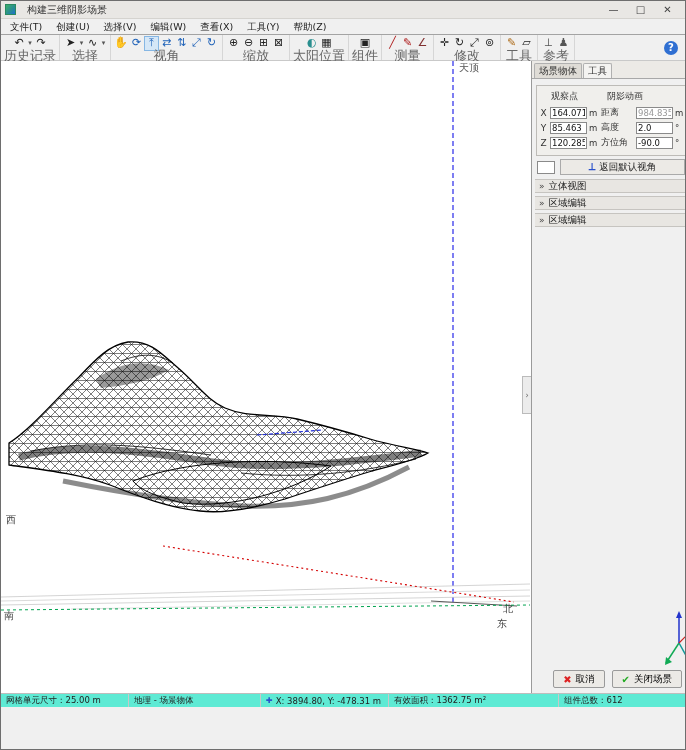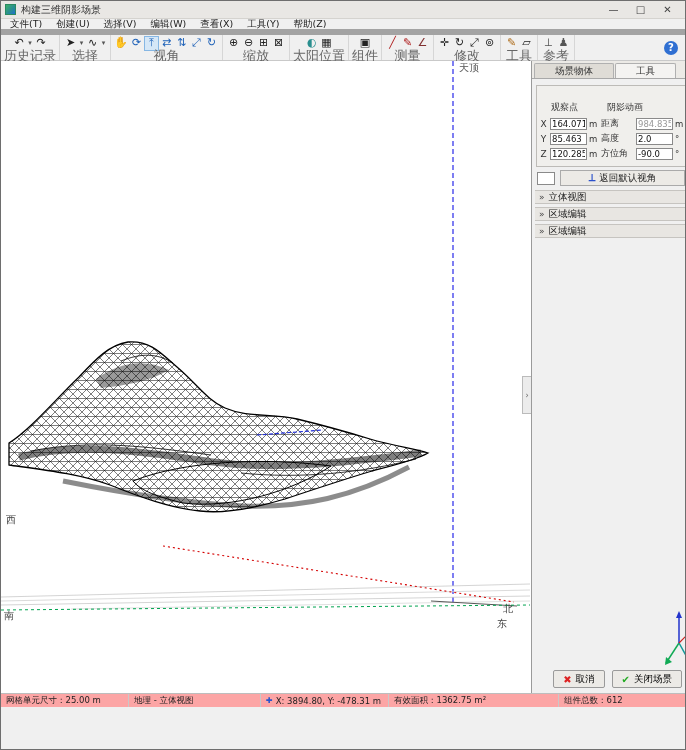--- a/index.html
+++ b/index.html
@@ -1,72 +1,72 @@
 <!DOCTYPE html>
 <html><head>
 <meta charset="utf-8">
 <style>
   *{box-sizing:border-box;margin:0;padding:0}
   html,body{background:#9a9a9a}
   body{font-family:"DejaVu Sans","Liberation Sans",sans-serif}
   #window{width:686px;height:750px;position:relative;background:#f0f0f0;border:1px solid #6e6e6e;overflow:hidden}
 
-  .titlebar{height:18px;display:flex;align-items:center;background:#e9e7e4;padding:0 4px;gap:5px;border-bottom:1px solid #d5d3cf}
+  .titlebar{height:18px;display:flex;align-items:center;background:#e9e7e4;padding:0 4px;gap:11px;border-bottom:1px solid #d5d3cf}
   .app-icon{width:11px;height:11px;background:linear-gradient(135deg,#3cb06a 0%,#2a8f8f 55%,#1f6fd0 100%);border:1px solid #2a8a60;display:inline-block}
   .title{font-size:10px;color:#333}
   .win-controls{margin-left:auto;display:flex}
   .wc{width:27px;text-align:center;font-size:10px;color:#444;line-height:17px;cursor:default}
 
-  .menubar{height:16px;display:flex;align-items:center;background:#f0f0f0;padding-left:2px;border-bottom:6px solid #a3a3a3}
+  .menubar{height:16px;display:flex;align-items:center;background:#f0f0f0;padding-left:2px;border-bottom:1px solid #a3a3a3}
   .menu-item{font-size:9.5px;color:#222;padding:0 7px;line-height:16px;cursor:default}
 
   .toolbar{height:26px;display:flex;align-items:stretch;background:#f0f0f0;border-bottom:1px solid #c9c9c9}
   .tb-group{display:flex;flex-direction:column;padding:1px 3px 0;border-right:1px solid #d6d6d6}
   .tb-icons{display:flex;align-items:center;justify-content:center;height:15px}
   .tbicon{min-width:15px;height:15px;line-height:14px;text-align:center;font-size:11px;color:#222;cursor:default}
   .tbicon.small{min-width:7px;font-size:7px;color:#555}
   .tbicon.active{background:#d5e7f7;border:1px solid #86b7e4;line-height:12px}
   .tb-label{font-size:13px;color:#666;text-align:center;line-height:10px;white-space:nowrap}
   .tb-help{margin-left:auto;align-self:center;margin-right:7px;width:14px;height:14px;border-radius:50%;background:#2f6fd2;color:#fff;font-size:10px;font-weight:bold;text-align:center;line-height:14px}
 
   .main{display:flex;height:632px}
   .canvas{width:531px;background:#fff;position:relative;border-right:1px solid #9a9a9a}
   .canvas svg{display:block}
   .splitter-btn{position:absolute;right:0;top:315px;width:9px;height:38px;background:#ececec;border:1px solid #bbb;border-right:none;font-size:8px;color:#666;display:flex;align-items:center;justify-content:center;cursor:pointer}
 
   .panel{flex:1;position:relative;background:#f0f0f0;font-size:9.5px}
   .tabs{display:flex;height:18px;padding:2px 2px 0;background:#eceae6;border-bottom:1px solid #a8a8a8}
-  .tab{padding:1px 20px 0;font-size:9.5px;color:#333;border:1px solid #b0b0b0;border-bottom:none;background:#dfdcd6;margin-right:1px;border-radius:2px 2px 0 0;cursor:default}
+  .tab{padding:1px 4px 0;font-size:9.5px;color:#333;border:1px solid #b0b0b0;border-bottom:none;background:#dfdcd6;margin-right:1px;border-radius:2px 2px 0 0;cursor:default}
   .tab.active{background:#f4f3f1}
   .panel-body{padding:3px 3px 0}
   .sec-header{display:flex;align-items:center;gap:4px;height:14px;background:#e8e6e2;border-top:1px solid #c6c4c0;border-bottom:1px solid #c6c4c0;padding:0 4px;margin-top:3px;font-size:9.5px;color:#222;cursor:default}
   .chev{font-size:9px;color:#444}
   .sec-header.expanded .chev{display:inline-block;transform:rotate(90deg)}
 
-  .observer-box{border:1px solid #bdbbb7;margin:3px 1px 2px;padding:14px 2px 4px;background:#f0efec}
+  .observer-box{border:1px solid #bdbbb7;margin:3px 1px 2px;padding:3px 2px 4px;background:#f0efec}
   .obs-headers{display:flex;font-size:9px;color:#333;margin:1px 0 3px}
   .oh1{margin-left:12px;width:56px}
   .obs-row{display:flex;align-items:center;margin:2px 0;gap:2px}
   .axis{width:9px;font-size:9px;color:#333;text-align:center}
   input.num{width:37px;height:12px;font-size:8.5px;font-family:inherit;border:1px solid #8a8a8a;padding:0 1px;background:#fff;color:#111}
   input.num.dim{color:#999}
   .unit{font-size:8.5px;color:#333;width:8px}
   .plabel{font-size:9px;color:#333;width:33px;margin-left:2px}
   .reset-row{display:flex;align-items:center;gap:5px;margin:3px 2px 4px}
   .swatch{width:18px;height:13px;background:#fff;border:1px solid #8a8a8a;cursor:pointer}
   .reset-btn{flex:1;height:16px;display:flex;align-items:center;justify-content:center;gap:4px;font-size:9.5px;background:#eceae6;border:1px solid #aaa;font-family:inherit;color:#222;cursor:pointer}
   .axes-glyph{color:#2a51cc;font-size:10px;font-weight:bold}
 
   .panel-buttons{position:absolute;left:0;right:0;bottom:5px;display:flex;justify-content:flex-end;gap:7px;padding-right:8px}
   .pbtn{height:18px;display:flex;align-items:center;justify-content:center;gap:4px;font-size:9.5px;background:#eceae6;border:1px solid #9a9a9a;border-radius:2px;font-family:inherit;padding:0 9px;cursor:pointer}
   .x-icon{color:#d22;font-size:10px}
   .check-icon{color:#2a2;font-size:10px}
   .gizmo{position:absolute;right:1px;bottom:26px}
 
-  .statusbar{height:14px;display:flex;align-items:flex-end;background:#fca5a5;border-top:1px solid #bdbdbd;font-size:8.5px;color:#222}
+  .statusbar{height:14px;display:flex;align-items:flex-end;background:#5eead4;border-top:1px solid #bdbdbd;font-size:8.5px;color:#222}
   .status-item{padding:0 5px;border-right:1px solid #c8c8c8;white-space:nowrap;overflow:hidden;display:flex;align-items:center;gap:3px;height:100%}
   .status-item:nth-child(1){width:128px}
   .status-item:nth-child(2){width:132px}
   .status-item:nth-child(3){width:128px}
   .status-item:nth-child(4){width:170px}
   .status-item:nth-child(5){flex:1;border-right:none}
   .status-icon{color:#2a55cc;font-size:8px}
 </style>
 </head>
 <body>
@@ -306,21 +306,21 @@
         </button>
       </div>
     </div>
   </div>
 
   <div class="statusbar" id="statusbar">
       <span class="status-item">
         <span>网格单元尺寸：25.00 m</span>
       </span>
       <span class="status-item">
-        <span>地理 - 立体视图</span>
+        <span>地理 - 场景物体</span>
       </span>
       <span class="status-item">
         <span class="status-icon">✚</span>
         <span>X: 3894.80, Y: -478.31 m</span>
       </span>
       <span class="status-item">
         <span>有效面积：1362.75 m²</span>
       </span>
       <span class="status-item">
         <span>组件总数：612</span>

